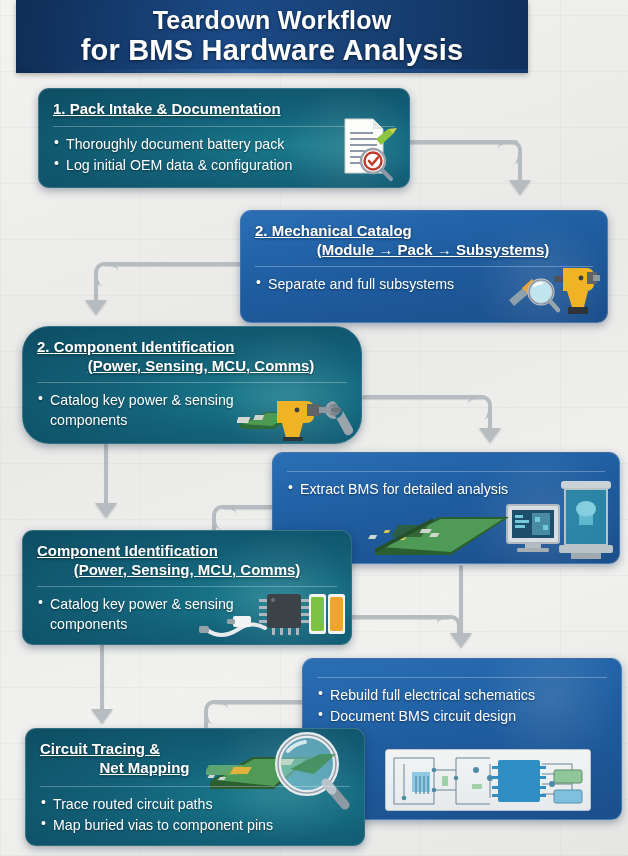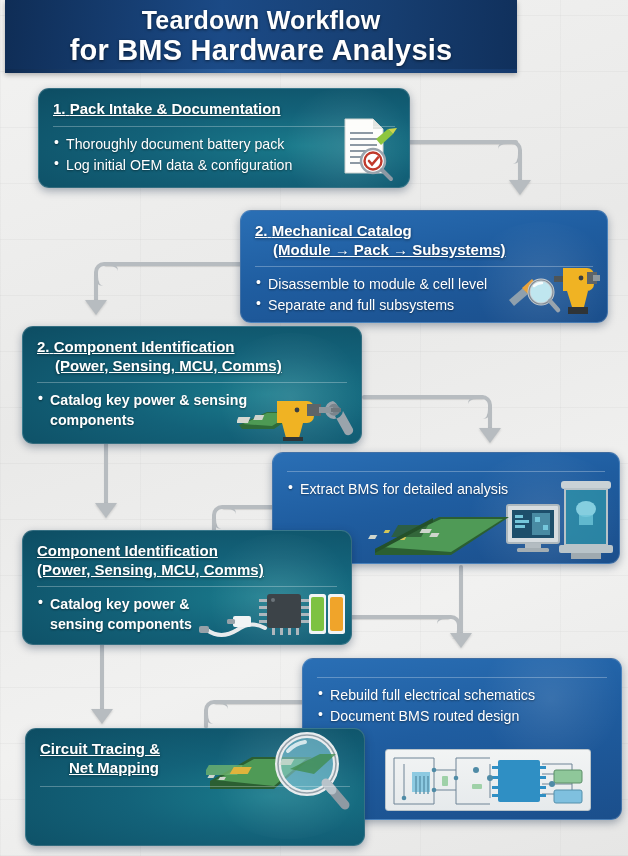--- a/index.html
+++ b/index.html
@@ -18,21 +18,21 @@
     height: 856px;
     background:
       repeating-linear-gradient(0deg, rgba(0,0,0,0.030) 0px, rgba(0,0,0,0.030) 1px, rgba(0,0,0,0) 1px, rgba(0,0,0,0) 56px),
       repeating-linear-gradient(90deg, rgba(0,0,0,0.022) 0px, rgba(0,0,0,0.022) 1px, rgba(0,0,0,0) 1px, rgba(0,0,0,0) 140px),
       linear-gradient(160deg, #f3f3f2 0%, #e9e9e8 40%, #f1f1f0 70%, #e6e6e5 100%);
   }
 
   
   .header {
     position: absolute;
-    left: 5px; top: 0;
+    left: 16px; top: 0;
     width: 512px; height: 73px;
     background: linear-gradient(95deg, #0f2d56 0%, #1b4a86 42%, #173f72 72%, #10305c 100%);
     display: flex;
     flex-direction: column;
     align-items: center;
     justify-content: center;
     box-shadow: 0 2px 5px rgba(0,0,0,0.28);
   }
   .header::after {
     content: "";
@@ -99,20 +99,21 @@
     line-height: 1.24;
     text-shadow: 0 1px 3px rgba(0,0,0,0.5);
     position: relative;
     z-index: 3;
     white-space: nowrap;
     text-decoration: underline;
   }
   .box-title .sub {
     display: block;
     padding-left: 18px;
+    text-align: center;
   }
   .box-title.nosub { white-space: normal; }
   .divider {
     height: 1px;
     background: rgba(255,255,255,0.28);
     margin: 7px 0 7px 0;
     position: relative;
     z-index: 3;
   }
   ul.bullets {
@@ -122,21 +123,21 @@
   }
   ul.bullets li {
     font-size: 14.2px;
     line-height: 1.42;
     padding-left: 13px;
     position: relative;
     text-shadow: 0 1px 2px rgba(0,0,0,0.45);
     margin-bottom: 1px;
     white-space: nowrap;
   }
-  ul.bullets li.wrap { white-space: normal; font-weight: bold; }
+  ul.bullets li.wrap { white-space: normal; }
   ul.bullets li::before {
     content: "\2022";
     position: absolute;
     left: 1px;
     top: -1px;
     font-size: 14px;
   }
 
   
   .art { position: absolute; z-index: 1; pointer-events: none; }
@@ -277,21 +278,20 @@
 
   <div class="box blue" style="left:240px; top:210px; width:368px; height:113px;">
     <div class="glow" style="right:-10px; bottom:-20px; width:150px; height:120px;"></div>
     <div class="box-title">
       <span>2.</span>
       <span>Mechanical Catalog</span>
       <span class="sub">(Module → Pack → Subsystems)</span>
     </div>
     <div class="divider"></div>
     <ul class="bullets">
-      <li>Disassemble to module &amp; cell level</li>
       <li>Separate and full subsystems</li>
     </ul>
     <svg class="art art-drill2" viewBox="0 0 96 62">
       <g>
 
         <path d="M4 44 l14 -12 l5 6 l-14 12 z" fill="#8fa0ad"></path>
         <path d="M17 32 l10 -9 l6 7 l-10 8 z" fill="#e8a33d"></path>
 
         <circle cx="36" cy="36" r="12" fill="#bfe6ef" stroke="#c9ced2" stroke-width="3"></circle>
         <circle cx="36" cy="36" r="12" fill="none" stroke="#7f8b95" stroke-width="1.2"></circle>
@@ -302,21 +302,21 @@
         <path d="M82 16 h10 v12 h-10 z" fill="#5d6468"></path>
         <path d="M88 19 h7 v6 h-7 z" fill="#8e989e"></path>
         <path d="M58 20 h-9 v6 h9 z" fill="#4d5457"></path>
         <path d="M62 35 l5 16 h12 l4 -16 z" fill="#f0b323"></path>
         <path d="M63 51 h20 v7 h-20 z" fill="#2f3437"></path>
         <circle cx="76" cy="22" r="2.4" fill="#3a3f42"></circle>
       </g>
     </svg>
   </div>
 
-  <div class="box teal" style="left:22px; top:326px; width:340px; height:118px;">
+  <div class="box teal" style="left:22px; top:326px; width:340px; height:118px;border-radius:27px;">
     <div class="glow" style="right:-10px; bottom:-20px; width:160px; height:130px;"></div>
     <div class="box-title">
       <span>2.</span>
       <span>Component Identification</span>
       <span class="sub">(Power, Sensing, MCU, Comms)</span>
     </div>
     <div class="divider"></div>
     <ul class="bullets">
       <li class="wrap" style="max-width:214px;">Catalog key power &amp; sensing components</li>
     </ul>
@@ -433,21 +433,21 @@
         <rect x="133" y="19" width="13" height="34" rx="2" fill="#f0a42a"></rect>
       </g>
     </svg>
   </div>
 
   <div class="box blue" style="left:302px; top:658px; width:320px; height:162px;">
     <div class="glow" style="right:-10px; top:-20px; width:160px; height:120px;"></div>
     <div class="divider"></div>
     <ul class="bullets">
       <li>Rebuild full electrical schematics</li>
-      <li>Document BMS routed design</li>
+      <li>Document BMS circuit design</li>
     </ul>
     <div class="art-schem">
       <svg viewBox="0 0 206 62" width="206" height="62">
         <g stroke="#6f8496" stroke-width="1" fill="none">
           <path d="M8 8 h40 M8 8 v46 M8 54 h40"></path>
           <path d="M18 14 h0 M18 14 v34"></path>
           <path d="M48 8 v46"></path>
           <path d="M48 20 h22 M48 40 h22"></path>
           <path d="M70 8 v46 M70 8 h34 M70 54 h34"></path>
           <path d="M104 14 v34"></path>
@@ -495,20 +495,24 @@
     </div>
   </div>
 
   <div class="box teal" style="left:25px; top:728px; width:340px; height:118px;">
     <div class="glow" style="right:-10px; top:-20px; width:170px; height:130px;"></div>
     <div class="box-title" style="max-width:180px;">
       <span>Circuit Tracing &amp;</span>
       <span class="sub" style="padding-left:0;margin-left:29px;">Net Mapping</span>
     </div>
     <div class="divider" style="margin-top:9px;"></div>
+    <ul class="bullets">
+      <li>Trace routed circuit paths</li>
+      <li>Map buried vias to component pins</li>
+    </ul>
     <svg class="art art-mag" viewBox="0 0 150 92">
       <g>
 
         <path d="M4 56 l42 -24 h60 l-38 32 h-64 z" fill="#2b5f32"></path>
         <path d="M10 55 l38 -21 h52 l-32 27 z" fill="#4f9a56"></path>
         <g fill="#6fb46f" opacity="0.8">
           <rect x="26" y="40" width="34" height="10" transform="skewX(-30)"></rect>
         </g>
         <rect x="52" y="42" width="18" height="7" fill="#e0b43c" transform="skewX(-30)"></rect>
         <g fill="#cfd6cd">

